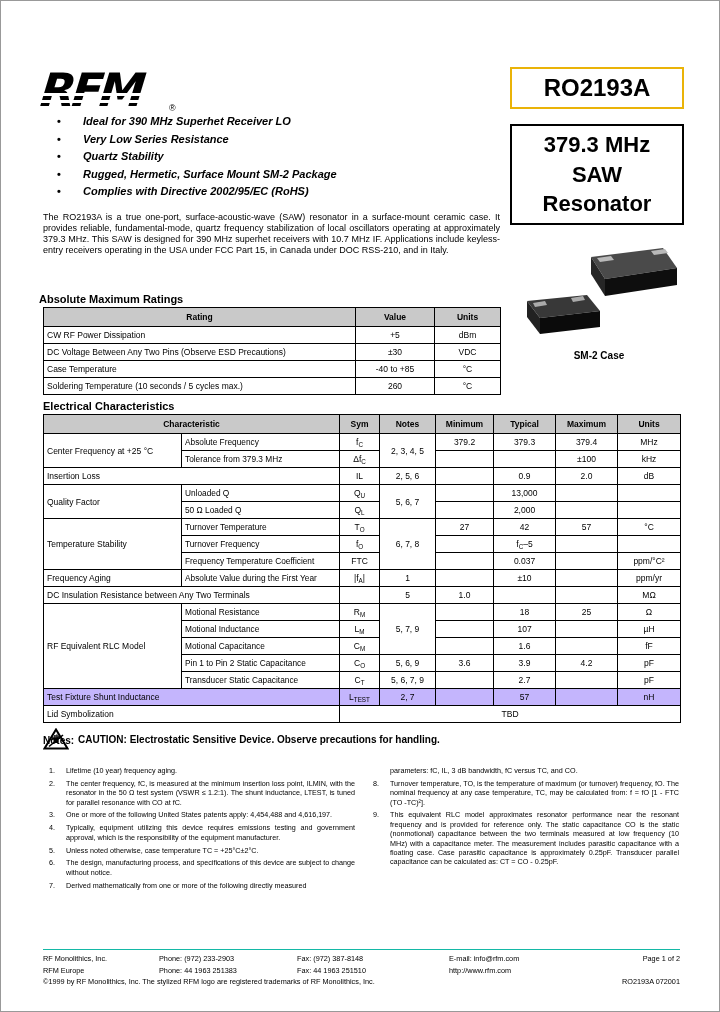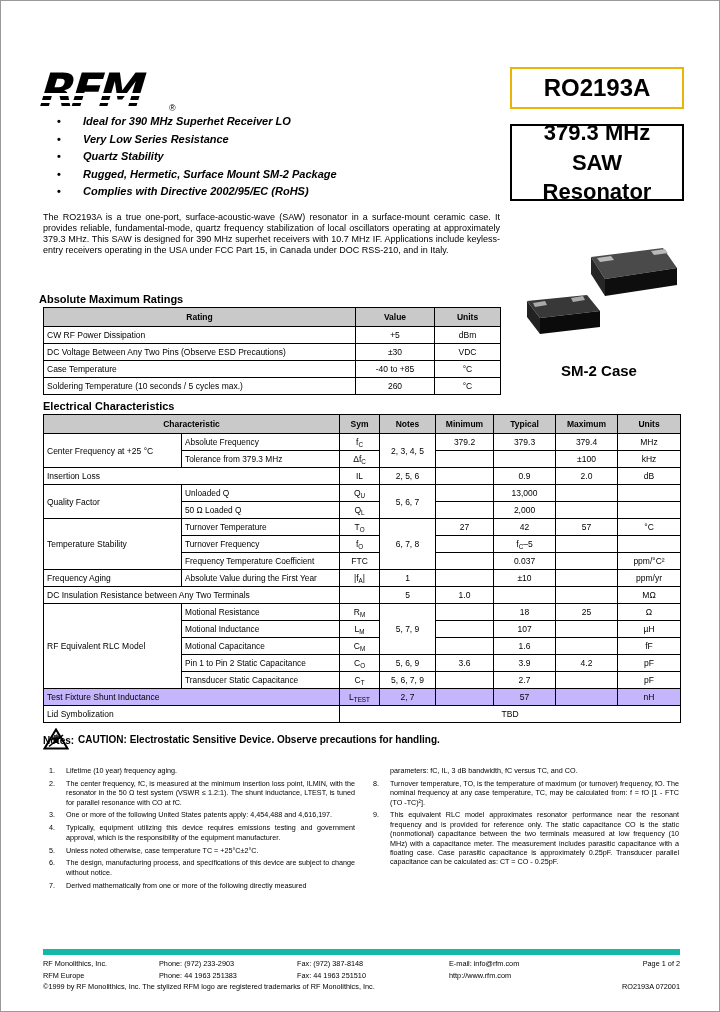--- a/index.html
+++ b/index.html
@@ -11,35 +11,35 @@
   .logo-wrap { left:40px; top:68px; width:145px; height:44px; }
   .logo-text { font-family:"DejaVu Sans", sans-serif; font-style:italic; font-weight:900;
                font-size:46px; line-height:42px; letter-spacing:-4px; transform:skewX(-6deg); }
   .logo-stripe { position:absolute; left:0; width:124px; height:2.5px; background:#fff; }
   .s1 { top:24px; } .s2 { top:31px; }
   .logo-reg { position:absolute; left:128px; bottom:0; font-size:9px; font-style:normal; }
 
   
   .pn-box { left:509px; top:66px; width:174px; height:42px; border:2px solid #eab308; box-sizing:border-box;
             display:flex; align-items:center; justify-content:center; font-size:24px; font-weight:bold; }
-  .title-box { left:509px; top:123px; width:174px; height:77px; border:2px solid #000; box-sizing:border-box;
+  .title-box { left:509px; top:123px; width:174px; height:101px; border:2px solid #000; box-sizing:border-box;
                display:flex; flex-direction:column; align-items:center; justify-content:center;
                font-size:22px; font-weight:bold; line-height:1.35; }
 
   
   .features { left:52px; top:114px; width:440px; margin:0; padding:0; list-style:none; }
   .features li { font-size:11px; font-weight:bold; font-style:italic; margin-bottom:5.5px;
                  padding-left:30px; position:relative; }
   .features li::before { content:"\2022"; position:absolute; left:4px; font-style:normal; }
 
   .intro { left:42px; top:211px; width:457px; font-size:9px; line-height:1.24; text-align:justify; }
 
   
   .case-fig { left:512px; top:240px; width:172px; text-align:center; }
-  .case-label { font-size:15px; font-weight:bold; margin-top:13px; }
+  .case-label { font-size:10px; font-weight:bold; margin-top:1px; }
 
   .section-title { font-size:11px; font-weight:bold; }
   .t-amr { left:38px; top:292px; } .t-ec { left:42px; top:399px; }
 
   table { border-collapse:collapse; table-layout:fixed; }
   th, td { border:1px solid #000; font-size:8.5px; padding:2px 3px; vertical-align:middle; height:12px;
            overflow:hidden; }
   th { background:#c9c9c9; font-weight:bold; text-align:center; padding:3px 2px; }
   .amr-table { left:42px; top:306px; width:457px; }
   .ec-table  { left:42px; top:413px; width:637px; }
@@ -54,21 +54,21 @@
   .caution-text { font-size:10px; font-weight:bold; }
   .notes-title { left:42px; top:734px; font-size:10px; font-weight:bold; }
   .notes { left:48px; top:765px; width:630px; display:flex; gap:18px; }
   .notes-col { width:306px; }
   .note { display:flex; margin-bottom:3.5px; font-size:7.2px; line-height:1.3; }
   .note-n { width:17px; flex:none; }
   .note-t { flex:1; text-align:justify; }
   .cont { margin-left:17px; font-size:7.2px; line-height:1.3; margin-bottom:3.5px; text-align:justify; }
 
   
-  .footer { left:42px; top:948px; width:637px; border-top:6px solid #14b8a6; padding-top:4px; font-size:7.3px; }
+  .footer { left:42px; top:948px; width:637px; border-top:1px solid #14b8a6; padding-top:4px; font-size:7.3px; }
   .f-grid { display:grid; grid-template-columns:116px 138px 152px 150px 1fr; margin-bottom:2.5px; }
   .f-right { text-align:right; }
   .f-flex { display:flex; justify-content:space-between; gap:10px; }
 </style>
 </head>
 <body>
 
 <div class="page">
 
   <div class="abs logo-wrap">

